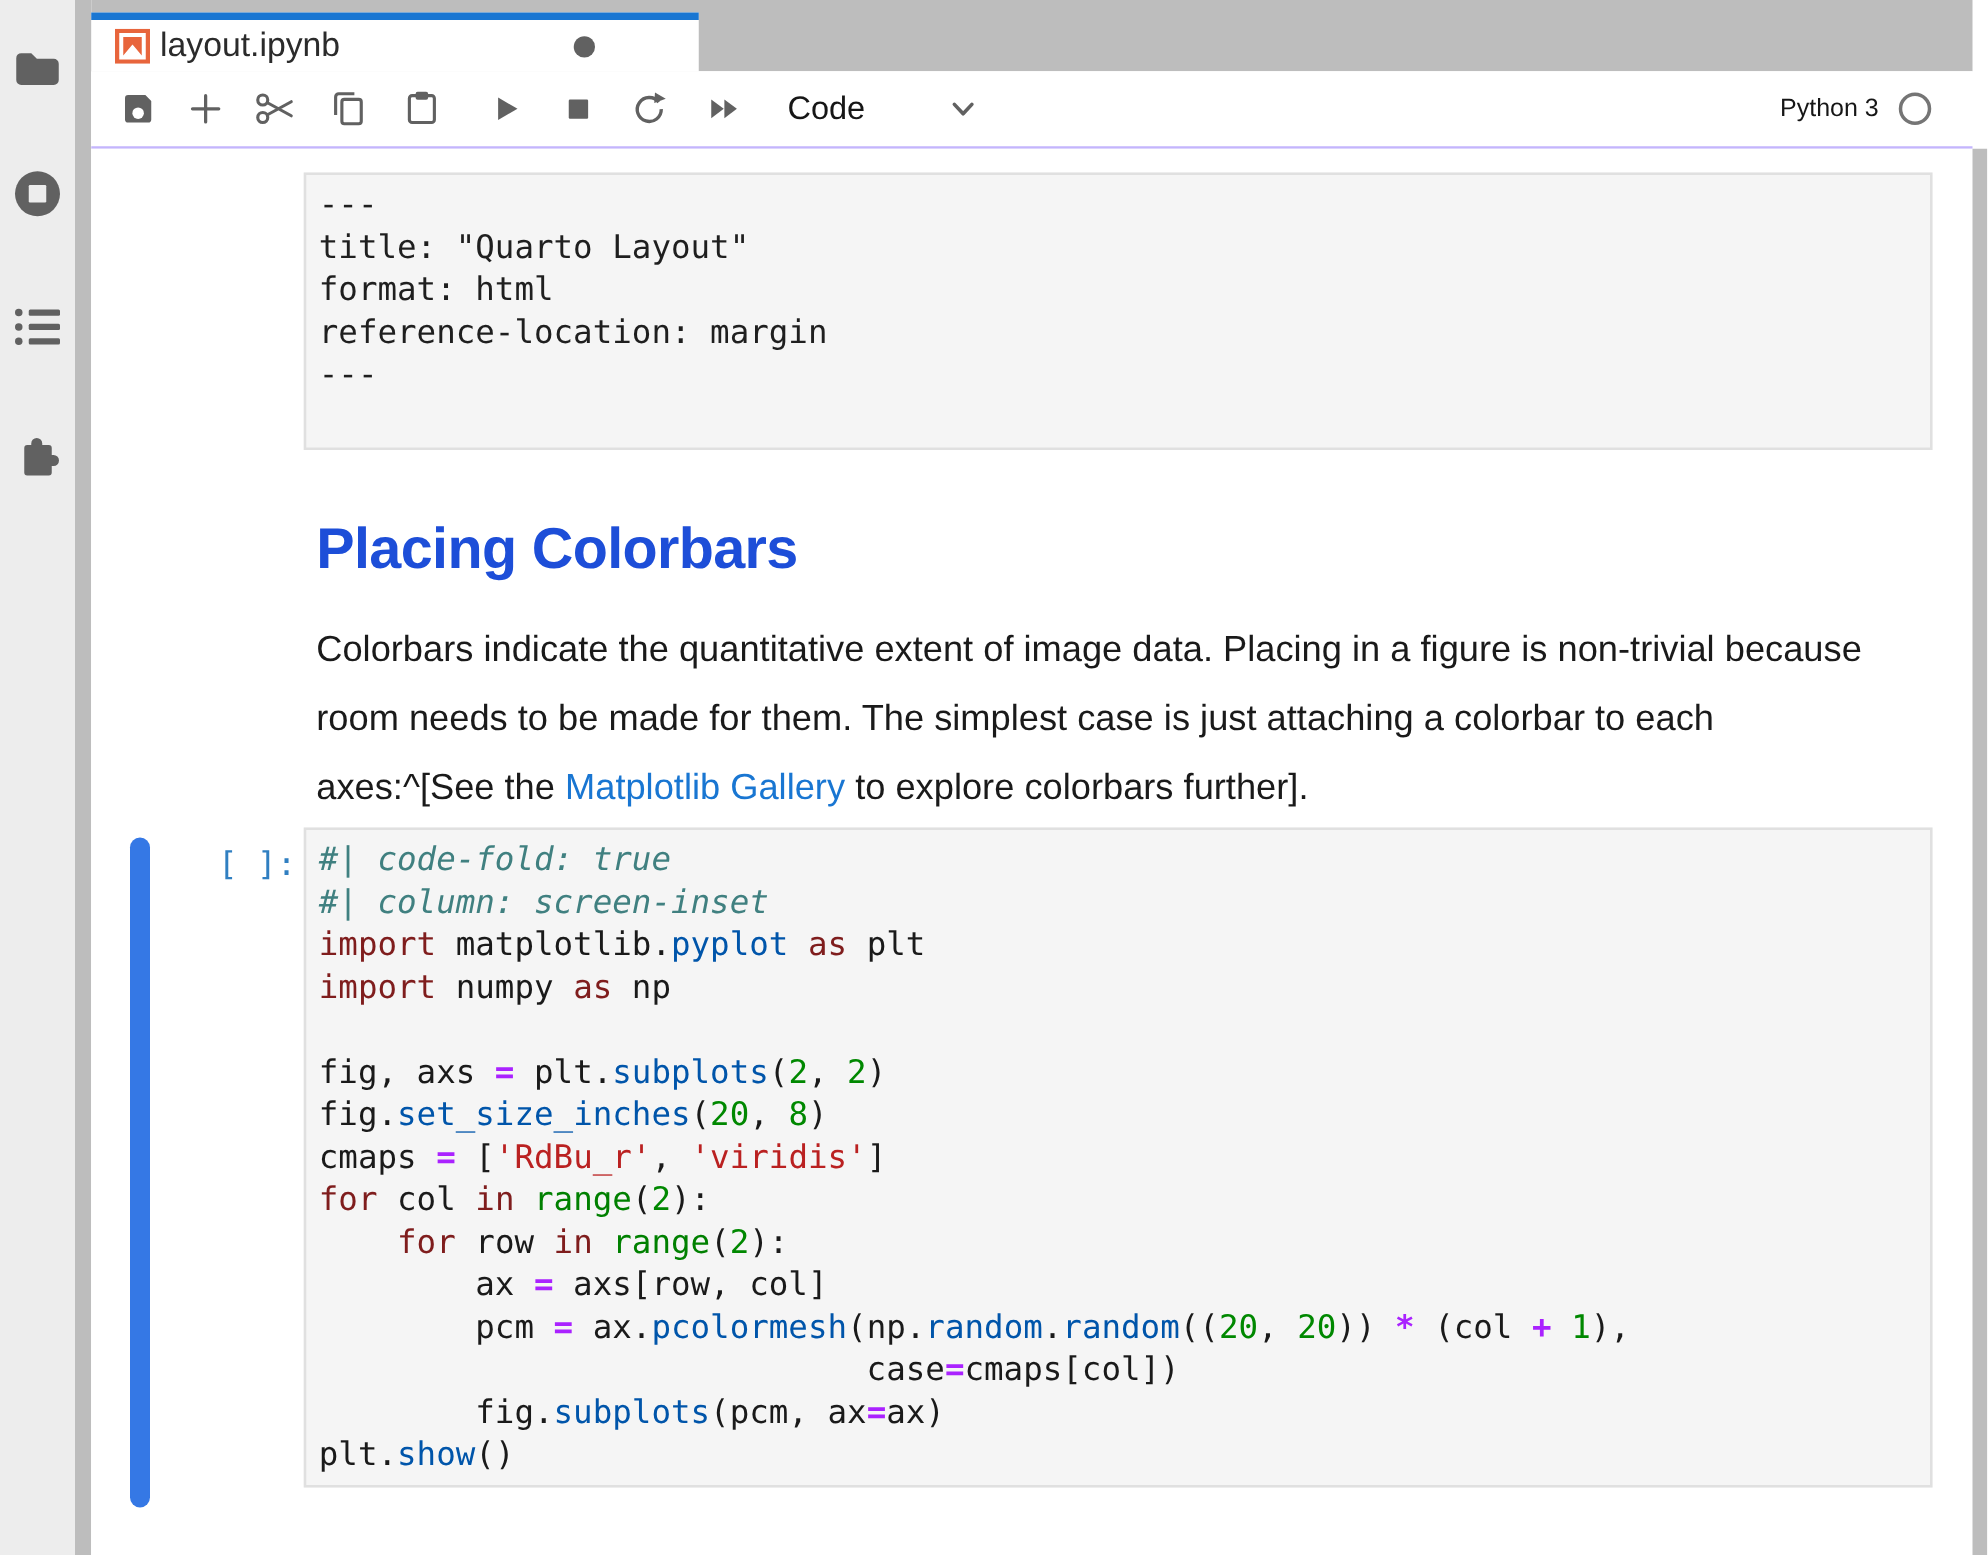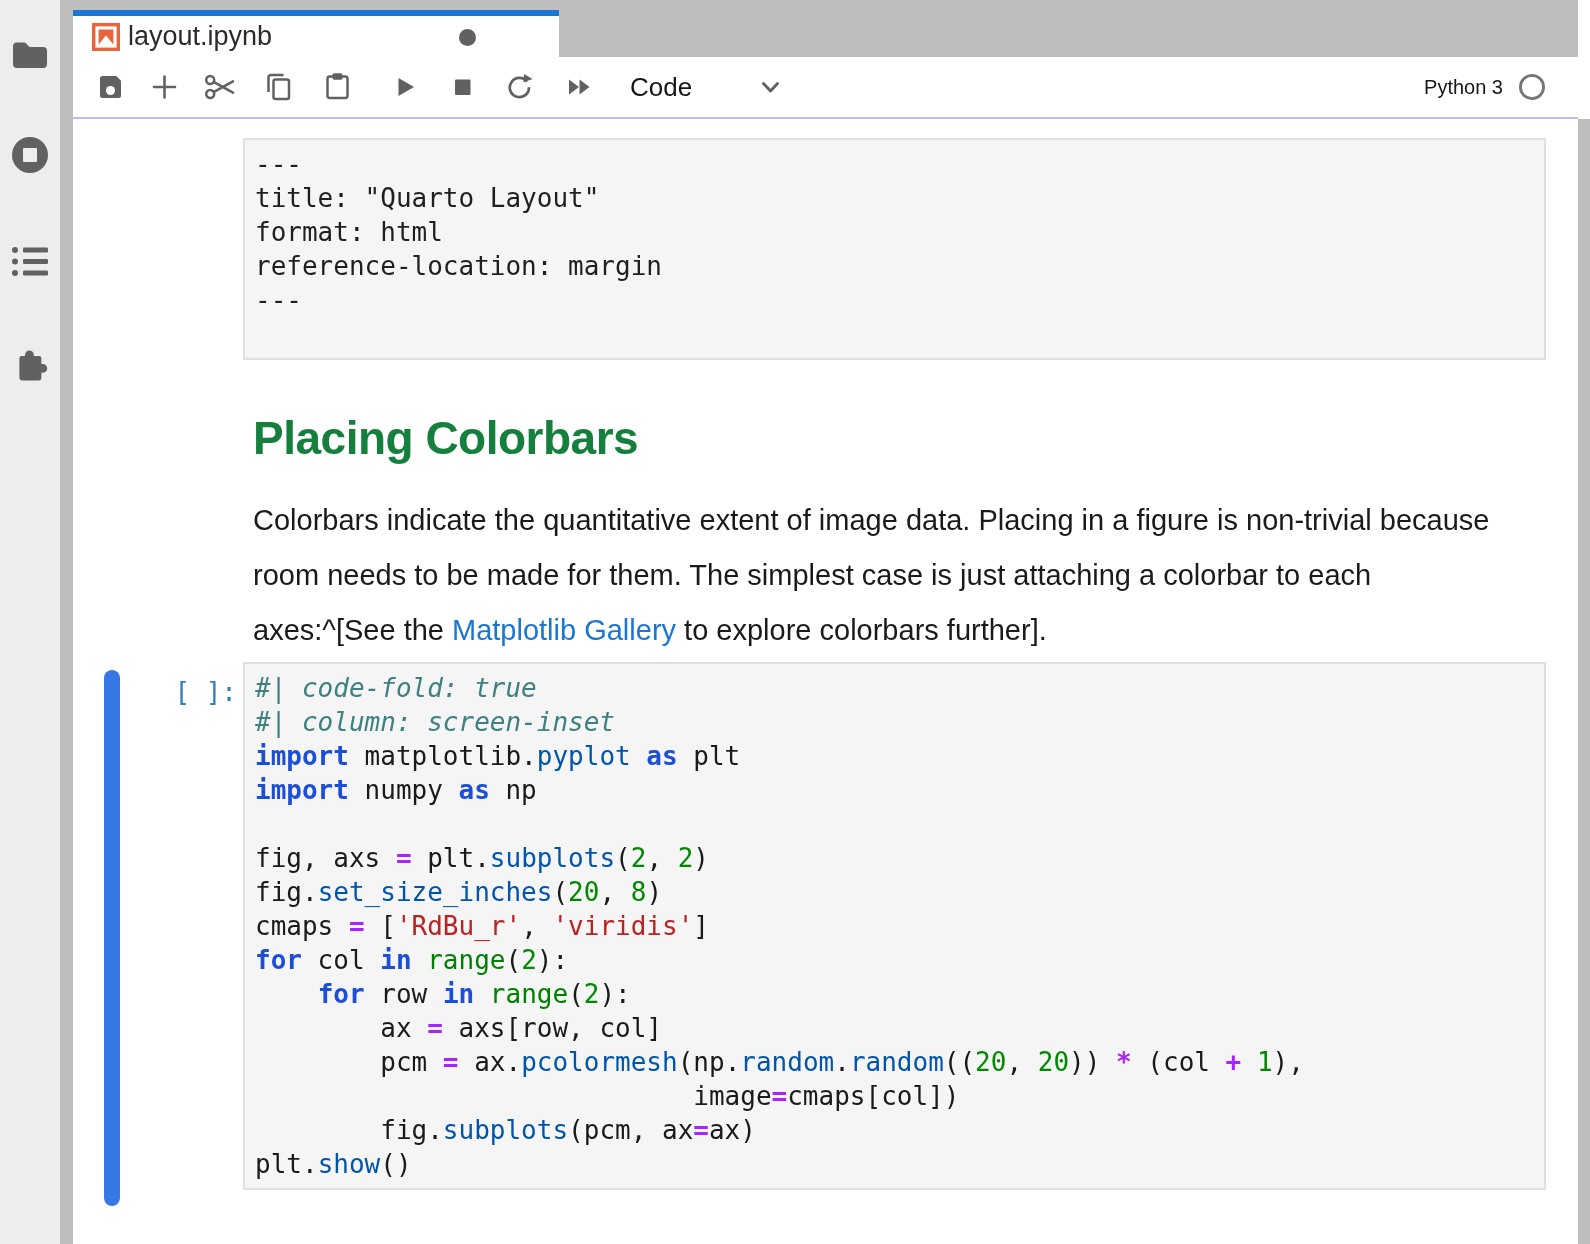--- a/index.html
+++ b/index.html
@@ -36,28 +36,28 @@
   .cell-box {
     position:absolute; left:170px; width:1303px; background:#f5f5f5;
     border:2px solid #e0e0e0; padding:7px 10px;
   }
   .mono, .src-line {
     font-family:"DejaVu Sans Mono", monospace; font-size:26px; line-height:34px;
     color:#1f1f1f; white-space:pre;
   }
   #raw-cell { top:19px; height:222px; }
   #code-cell { top:543px; height:528px; }
-  #md-heading { position:absolute; left:180px; top:292px; font-size:46px; font-weight:bold; color:#15803d; letter-spacing:-0.5px;text-align:right; }
+  #md-heading { position:absolute; left:180px; top:292px; font-size:46px; font-weight:bold; color:#1d4ed8; letter-spacing:-0.5px;text-align:right; }
   #md-paragraph { position:absolute; left:180px; top:374px; width:1264px; font-size:29px; line-height:55px; color:#1a1a1a; }
   #md-paragraph a { color:#1976d2; text-decoration:none; cursor:pointer; }
   #collapser { position:absolute; left:31px; top:551px; width:16px; height:536px; background:#3578e5; border-radius:8px; cursor:pointer; }
   #prompt { position:absolute; left:40px; top:556px; width:124px; text-align:right;
             font-family:"DejaVu Sans Mono", monospace; font-size:26px; line-height:34px; color:#307fc1; }
   
-  .tok-kw  { color:#1d4ed8; font-weight:bold;margin-top:32px; }
+  .tok-kw  { color:#7f1d1d; font-weight:normal;margin-top:32px; }
   .tok-bi  { color:#008000; }
   .tok-num { color:#008800; }
   .tok-str { color:#ba2121; }
   .tok-op  { color:#aa22ff; font-weight:bold; }
   .tok-prop{ color:#0055aa;text-align:right; }
   .tok-cm  { color:#408080; font-style:italic; }
   .tok-pl  { color:#1a1a1a; }
   svg { display:block; }
 </style>
 </head>
@@ -237,21 +237,21 @@
           <div class="src-line"><span class="tok-kw">import</span><span class="tok-pl"> matplotlib.</span><span class="tok-prop">pyplot</span><span class="tok-pl"> </span><span class="tok-kw">as</span><span class="tok-pl"> plt</span></div>
           <div class="src-line"><span class="tok-kw">import</span><span class="tok-pl"> numpy </span><span class="tok-kw">as</span><span class="tok-pl"> np</span></div>
           <div class="src-line">&nbsp;</div>
           <div class="src-line"><span class="tok-pl">fig, axs </span><span class="tok-op">=</span><span class="tok-pl"> plt.</span><span class="tok-prop">subplots</span><span class="tok-pl">(</span><span class="tok-num">2</span><span class="tok-pl">, </span><span class="tok-num">2</span><span class="tok-pl">)</span></div>
           <div class="src-line"><span class="tok-pl">fig.</span><span class="tok-prop">set_size_inches</span><span class="tok-pl">(</span><span class="tok-num">20</span><span class="tok-pl">, </span><span class="tok-num">8</span><span class="tok-pl">)</span></div>
           <div class="src-line"><span class="tok-pl">cmaps </span><span class="tok-op">=</span><span class="tok-pl"> [</span><span class="tok-str">'RdBu_r'</span><span class="tok-pl">, </span><span class="tok-str">'viridis'</span><span class="tok-pl">]</span></div>
           <div class="src-line"><span class="tok-kw">for</span><span class="tok-pl"> col </span><span class="tok-kw">in</span><span class="tok-pl"> </span><span class="tok-bi">range</span><span class="tok-pl">(</span><span class="tok-num">2</span><span class="tok-pl">):</span></div>
           <div class="src-line"><span class="tok-pl">    </span><span class="tok-kw">for</span><span class="tok-pl"> row </span><span class="tok-kw">in</span><span class="tok-pl"> </span><span class="tok-bi">range</span><span class="tok-pl">(</span><span class="tok-num">2</span><span class="tok-pl">):</span></div>
           <div class="src-line"><span class="tok-pl">        ax </span><span class="tok-op">=</span><span class="tok-pl"> axs[row, col]</span></div>
           <div class="src-line"><span class="tok-pl">        pcm </span><span class="tok-op">=</span><span class="tok-pl"> ax.</span><span class="tok-prop">pcolormesh</span><span class="tok-pl">(np.</span><span class="tok-prop">random</span><span class="tok-pl">.</span><span class="tok-prop">random</span><span class="tok-pl">((</span><span class="tok-num">20</span><span class="tok-pl">, </span><span class="tok-num">20</span><span class="tok-pl">)) </span><span class="tok-op">*</span><span class="tok-pl"> (col </span><span class="tok-op">+</span><span class="tok-pl"> </span><span class="tok-num">1</span><span class="tok-pl">),</span></div>
-          <div class="src-line"><span class="tok-pl">                            image</span><span class="tok-op">=</span><span class="tok-pl">cmaps[col])</span></div>
+          <div class="src-line"><span class="tok-pl">                            case</span><span class="tok-op">=</span><span class="tok-pl">cmaps[col])</span></div>
           <div class="src-line"><span class="tok-pl">        fig.</span><span class="tok-prop">subplots</span><span class="tok-pl">(pcm, ax</span><span class="tok-op">=</span><span class="tok-pl">ax)</span></div>
           <div class="src-line"><span class="tok-pl">plt.</span><span class="tok-prop">show</span><span class="tok-pl">()</span></div>
         </div>
 
     </div>
   </div>
 
   <div id="right-gutter"></div>
 </div>
 

